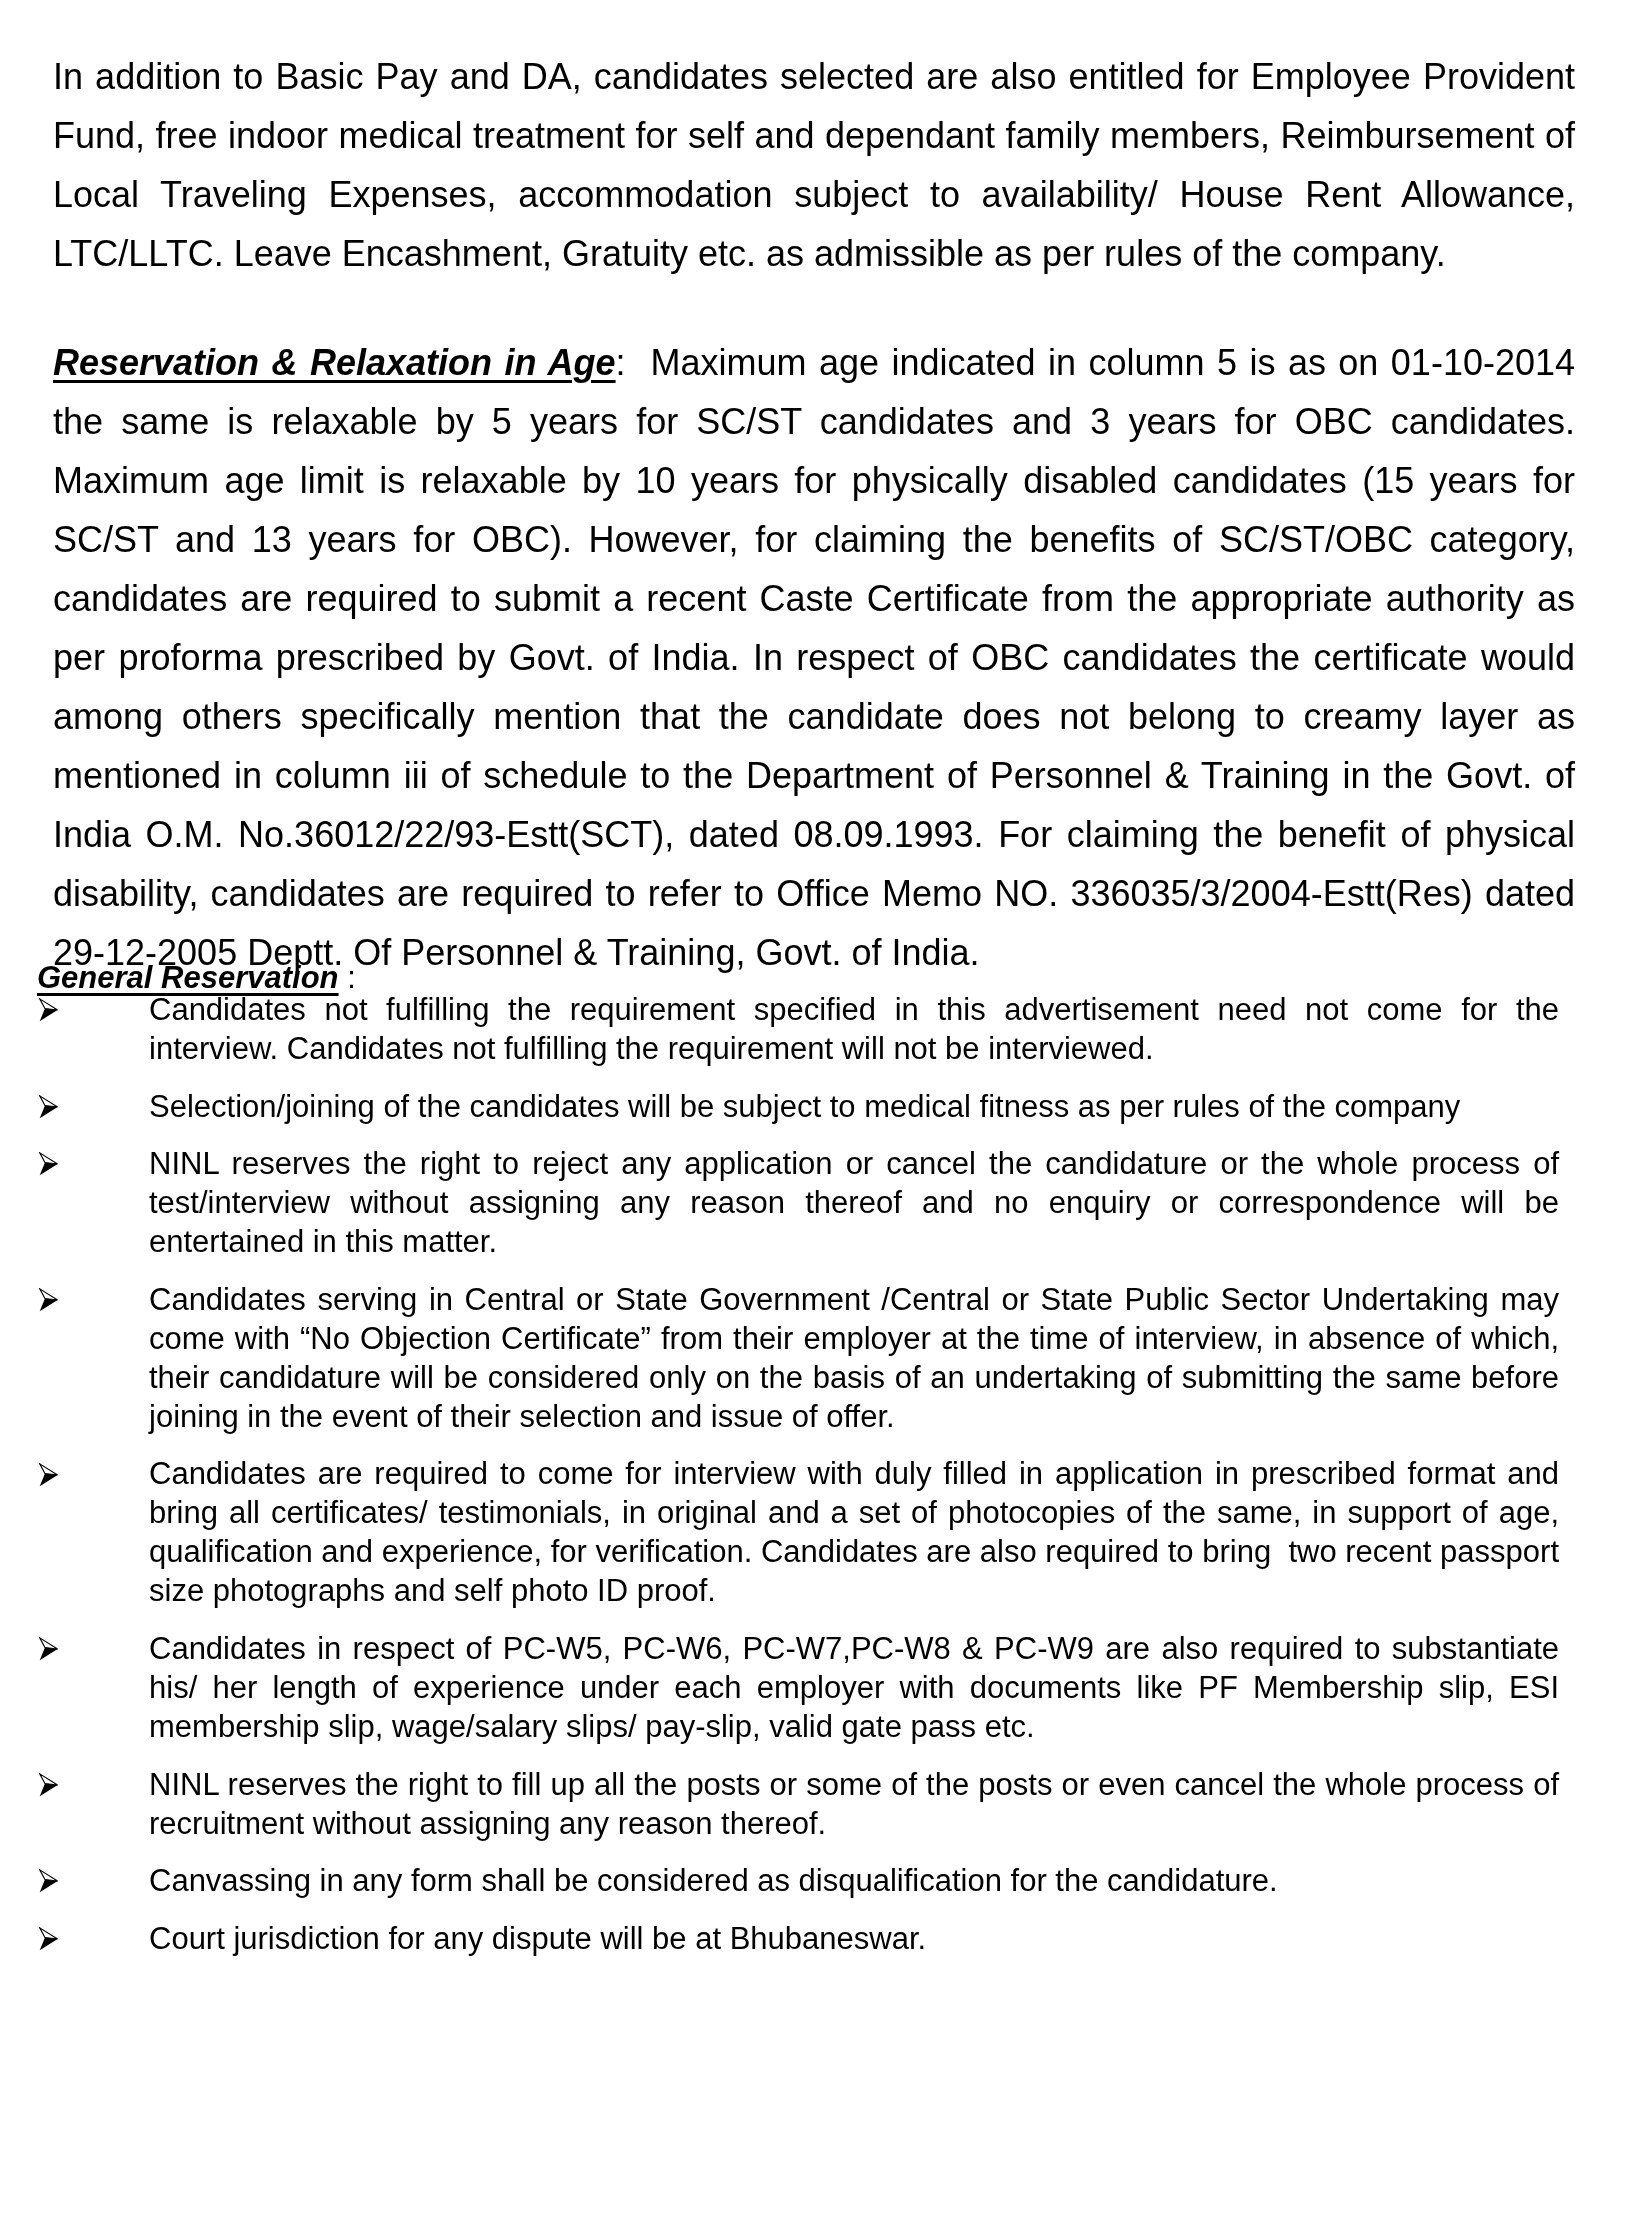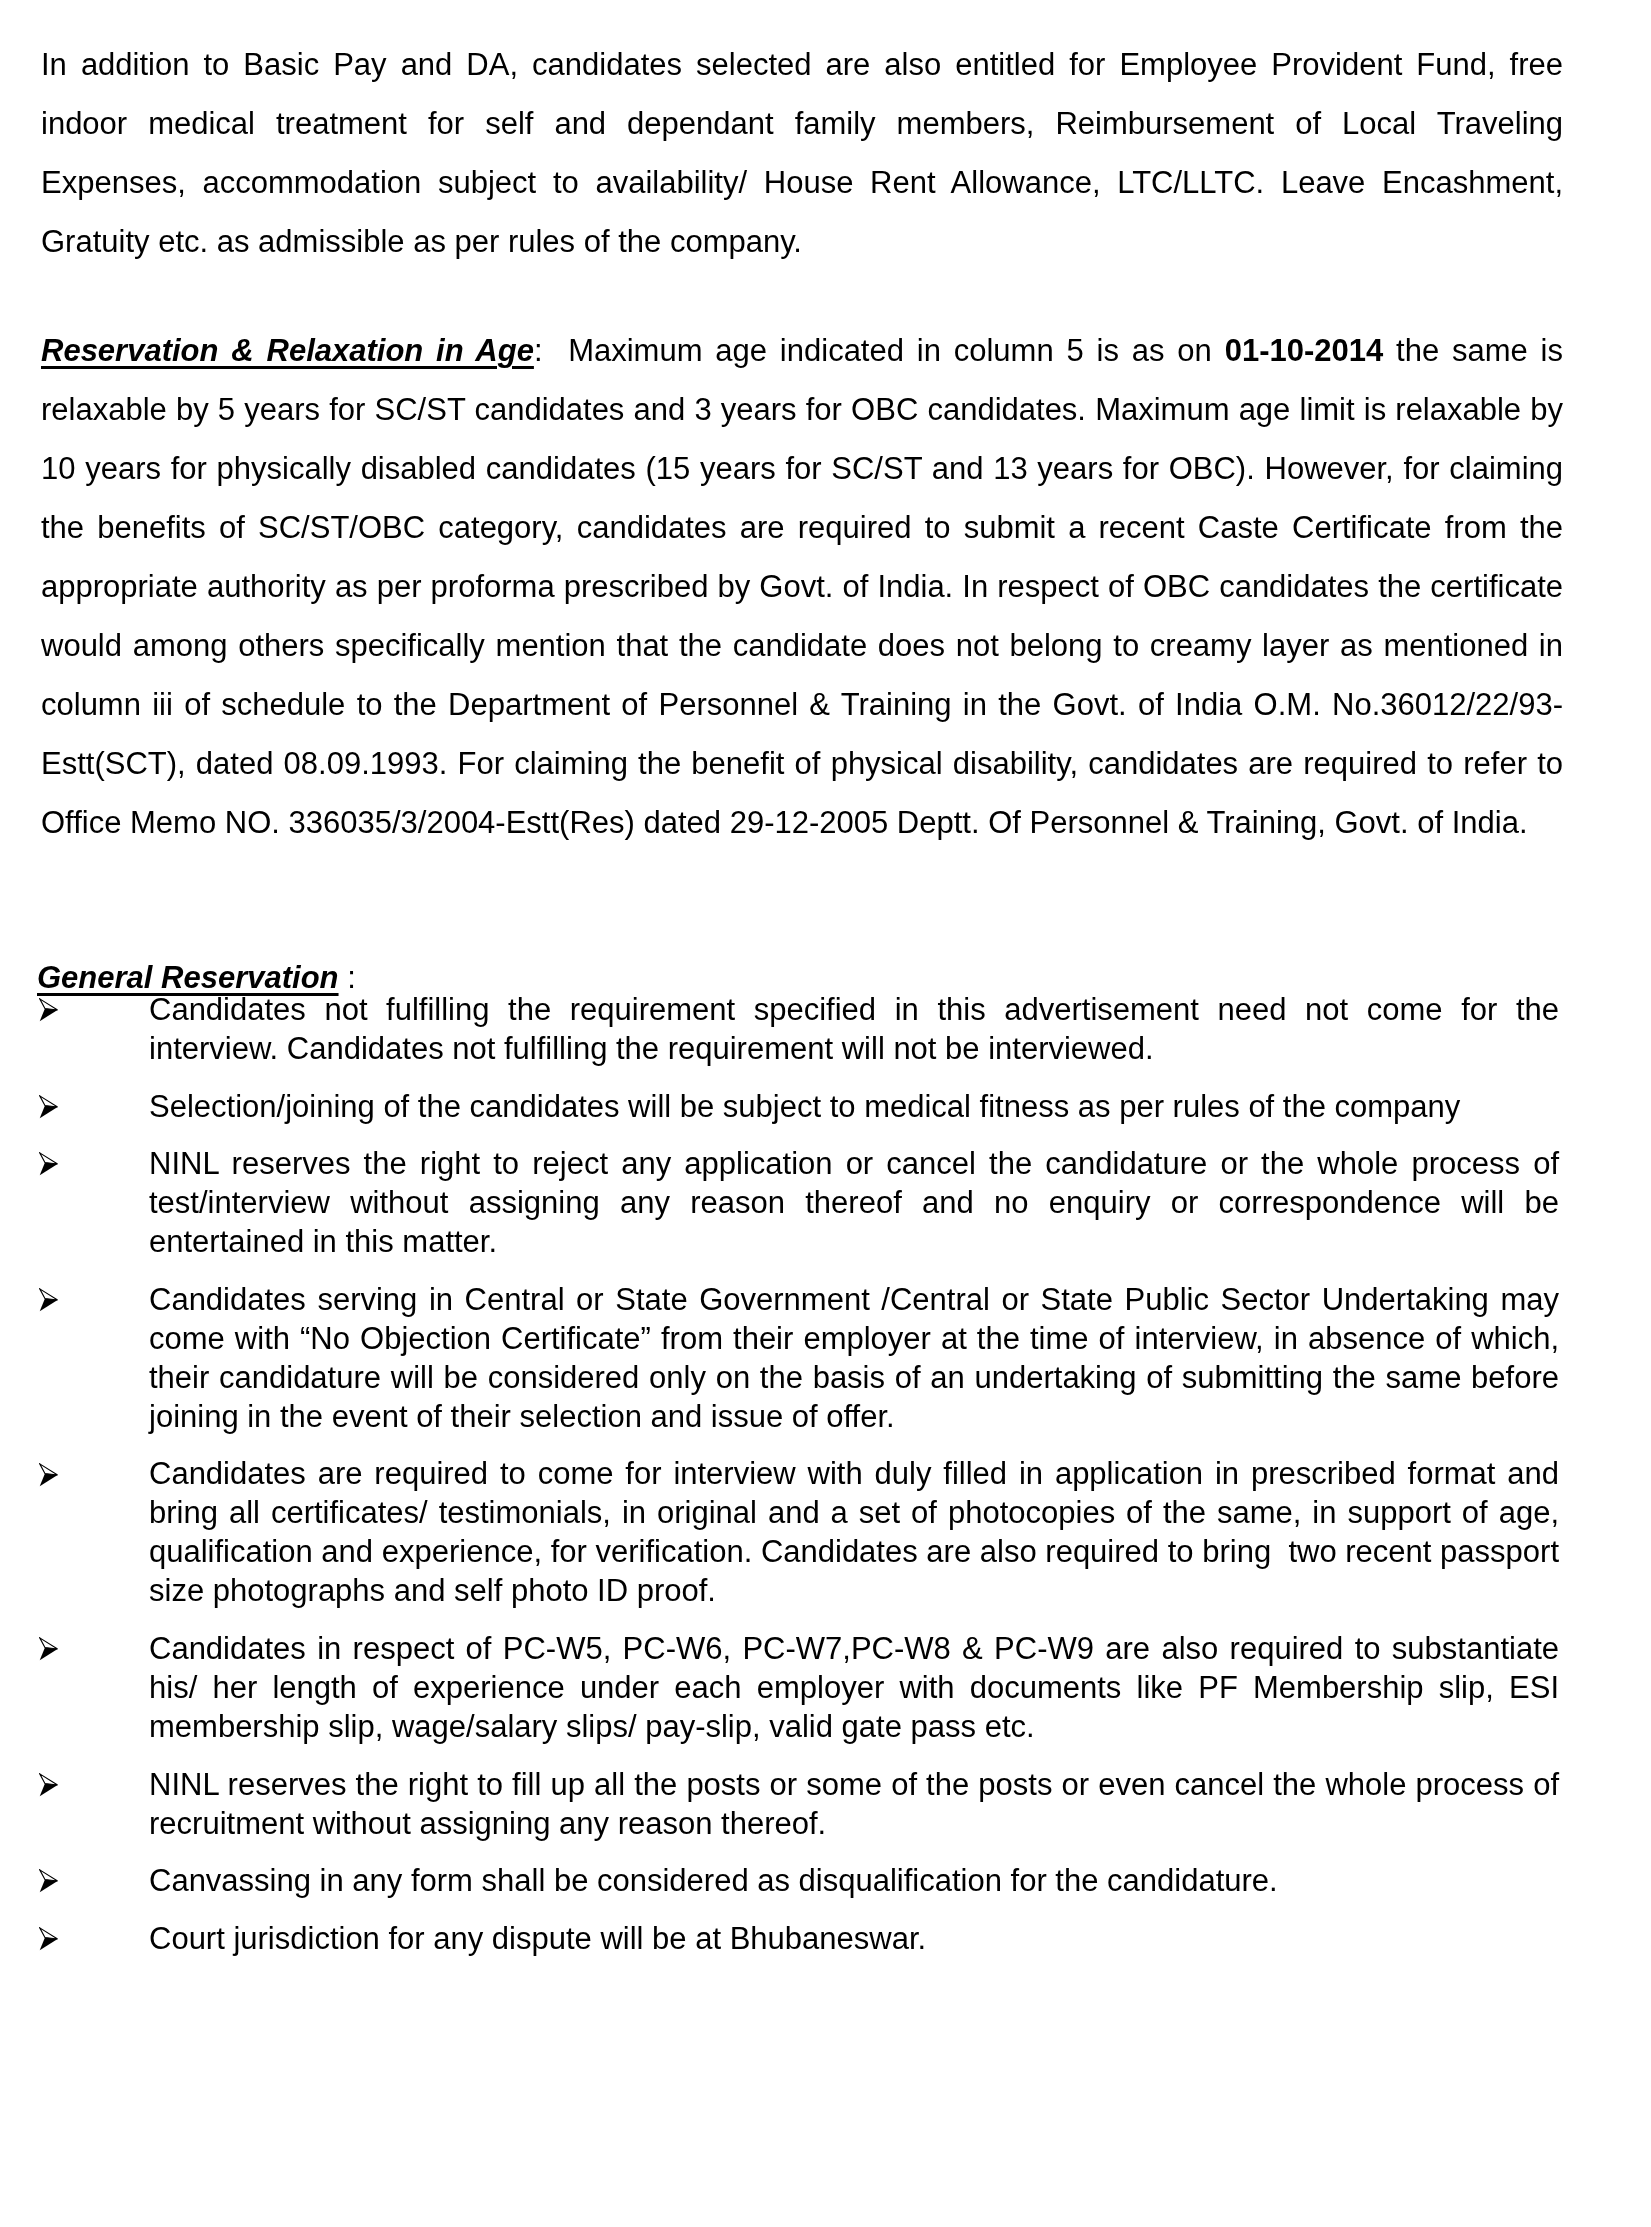--- a/index.html
+++ b/index.html
@@ -15,36 +15,36 @@
       font-family: "Liberation Sans", sans-serif;
       color: #000000;
     }
     .page {
       position: absolute;
       left: 37px;
       top: 0;
       width: 1522px;
     }
     .para {
-      font-size: 31px;
+      font-size: 36px;
       line-height: 59px;
       text-align: justify;
-      margin: 4px;
+      margin: 16px;
     }
     #intro { position: absolute; top: 31px; left: 0; width: 1522px; }
     #reservation { position: absolute; top: 317px; left: 0; width: 1522px; }
     #general-heading { position: absolute; top: 948px; left: 0; font-size: 31px; line-height: 59px; }
     .heading-text {
       font-weight: bold;
       text-decoration: underline;
       text-decoration-thickness: 3px;
       text-underline-offset: 4.5px;
       font-style: italic;
     }
-    .bold { font-weight: bold; }
+    .bold { font-weight: normal; }
     .conditions {
       position: absolute;
       top: 990px;
       left: 0;
       width: 1522px;
       margin: 0;
       padding: 0;
       list-style: none;
     }
     .cond-item {

